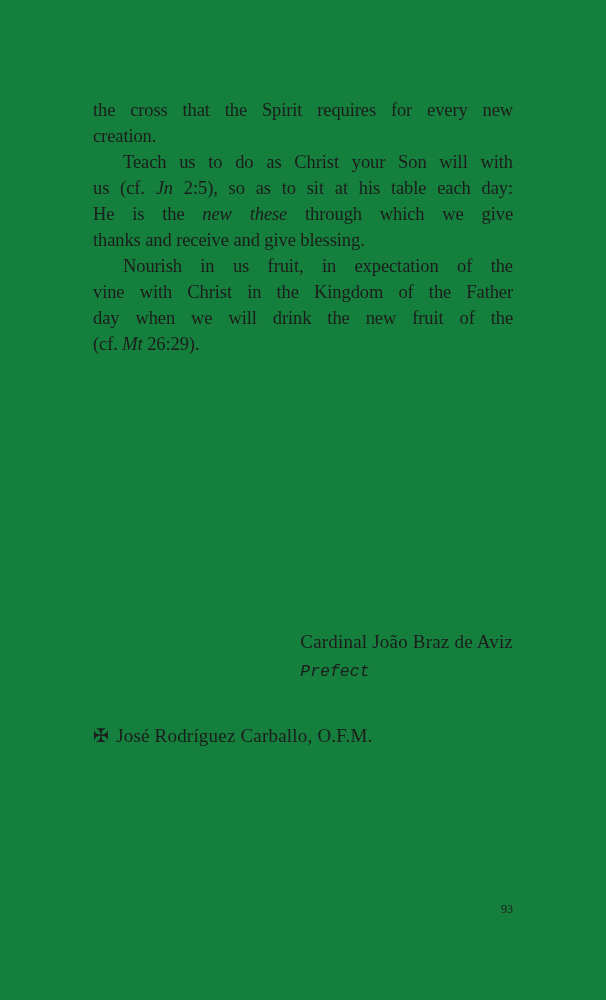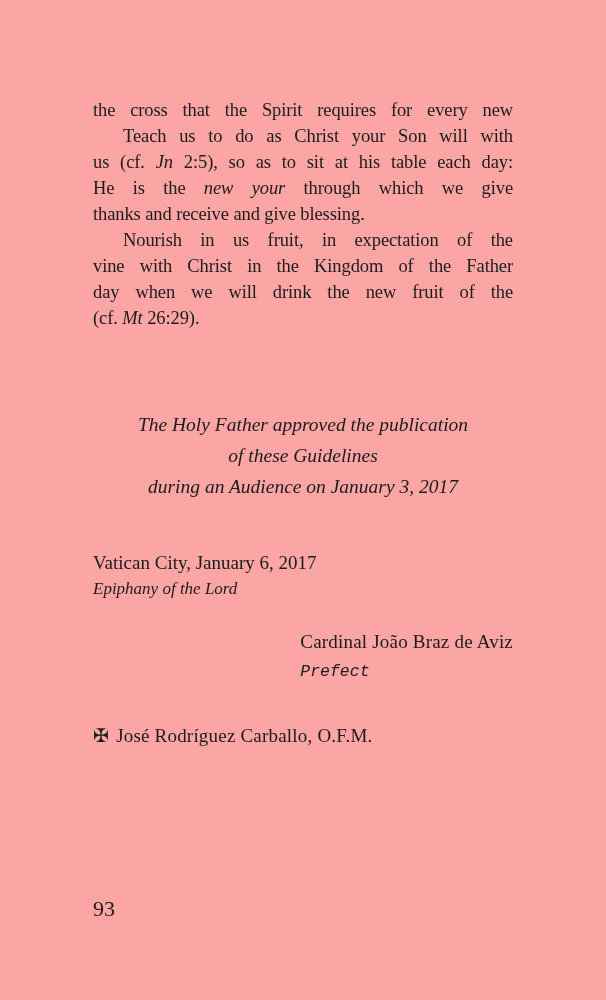--- a/index.html
+++ b/index.html
@@ -1,21 +1,21 @@
 <!DOCTYPE html>
 <html><head>
 <meta charset="utf-8">
 <style>
   * { margin: 0; padding: 0; box-sizing: border-box; }
   html, body { background: #ffffff; }
   .page {
     position: relative;
     width: 606px;
     height: 1000px;
-    background: #fca5a5;
+    background: #15803d;
     font-family: "Liberation Serif", "DejaVu Serif", serif;
     color: #1c1c1c;
     overflow: hidden;
   }
   .content {
     position: absolute;
     left: 93px;
     top: 0;
     width: 420px;
     height: 100%;
@@ -64,53 +64,45 @@
   .sig-inner { display: inline-block; text-align: left; }
   .sig-name { font-size: 19px; line-height: 30px; letter-spacing: 0.2px; }
   .sig-title { font-style: italic; font-size: 16.5px; line-height: 30px; font-family: Liberation Mono, monospace; }
   .cross { font-style: normal; margin-right: 7px; font-size: 19px; }
   
   .page-number {
     position: absolute;
     top: 896px;
     left: 0;
     right: 0;
-    text-align: left;
-    font-size: 22px;
+    text-align: right;
+    font-size: 12px;
     line-height: 26px;
   }
 </style>
 </head>
 <body>
 
 <div class="page">
   <main class="content">
 
     <section class="body-text" id="body-text">
         <div class="line"><span>the cross that the Spirit requires for every new</span></div>
+        <div class="line last"><span>creation.</span></div>
         <div class="line indent"><span>Teach us to do as Christ your Son will with</span></div>
         <div class="line"><span>us (cf. </span><span class="it">Jn</span><span> 2:5), so as to sit at his table each day:</span></div>
-        <div class="line"><span>He is the </span><span class="it">new your</span><span> through which we give</span></div>
+        <div class="line"><span>He is the </span><span class="it">new these</span><span> through which we give</span></div>
         <div class="line last"><span>thanks and receive and give blessing.</span></div>
         <div class="line indent"><span>Nourish in us fruit, in expectation of the</span></div>
         <div class="line"><span>vine with Christ in the Kingdom of the Father</span></div>
         <div class="line"><span>day when we will drink the new fruit of the</span></div>
         <div class="line last"><span>(cf. </span><span class="it">Mt</span><span> 26:29).</span></div>
       </section>
 
-    <section class="approval">
-      <div>The Holy Father approved the publication</div>
-      <div>of these Guidelines</div>
-      <div>during an Audience on January 3, 2017</div>
-    </section>
 
-    <section class="dateline">
-      <div class="place-date">Vatican City, January 6, 2017</div>
-      <div class="feast">Epiphany of the Lord</div>
-    </section>
 
     <section class="signature signature-right">
       <div class="sig-inner">
         <div class="sig-name">Cardinal João Braz de Aviz</div>
         <div class="sig-title">Prefect</div>
       </div>
     </section>
 
     <section class="signature signature-left">
       <div class="sig-inner">

